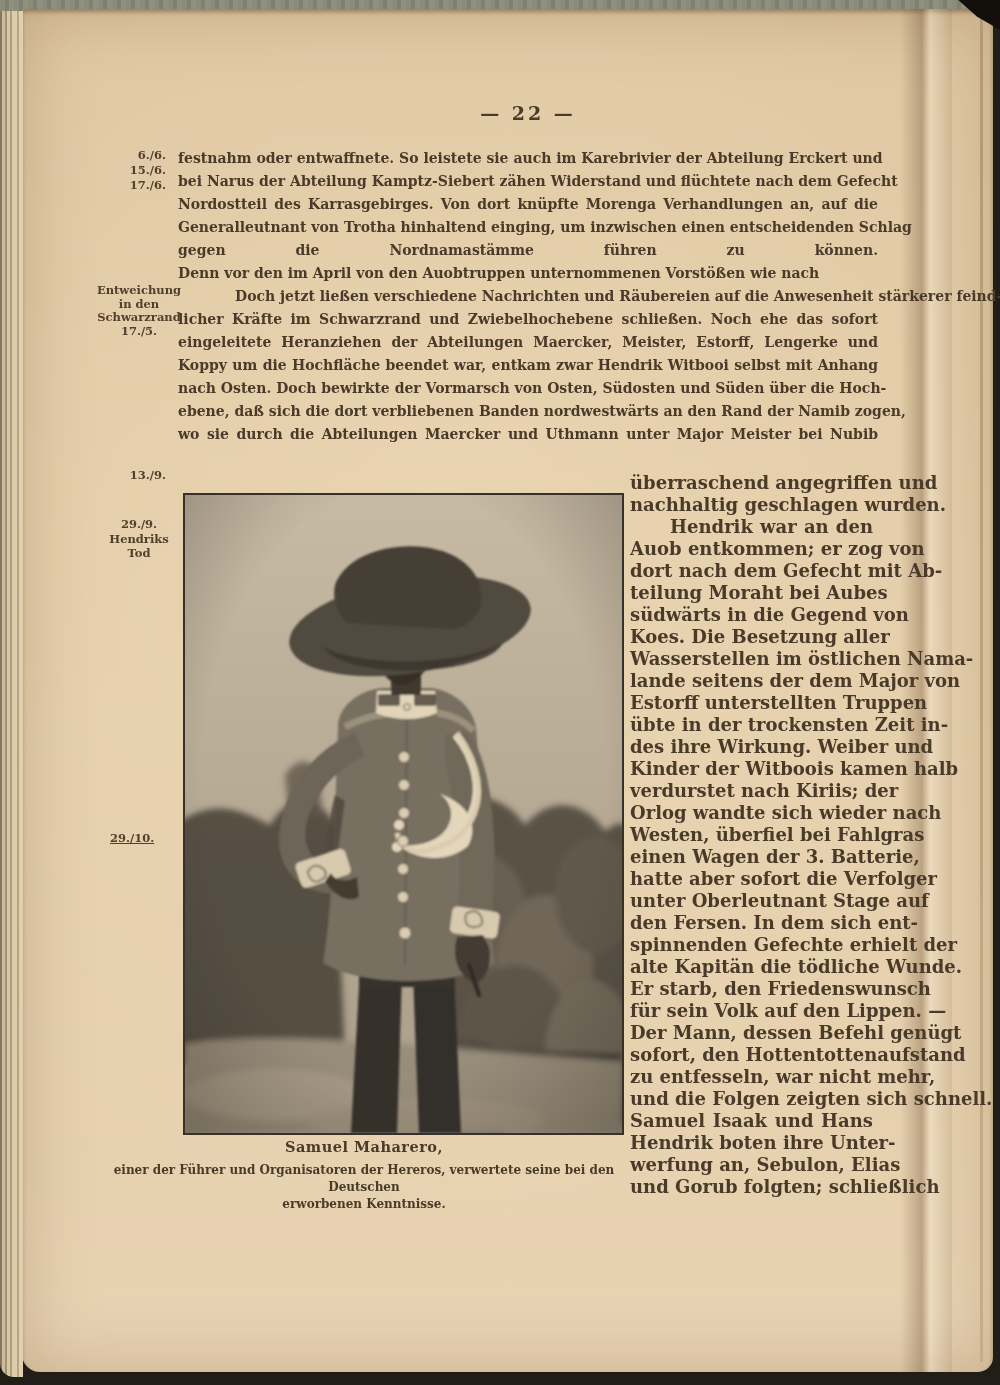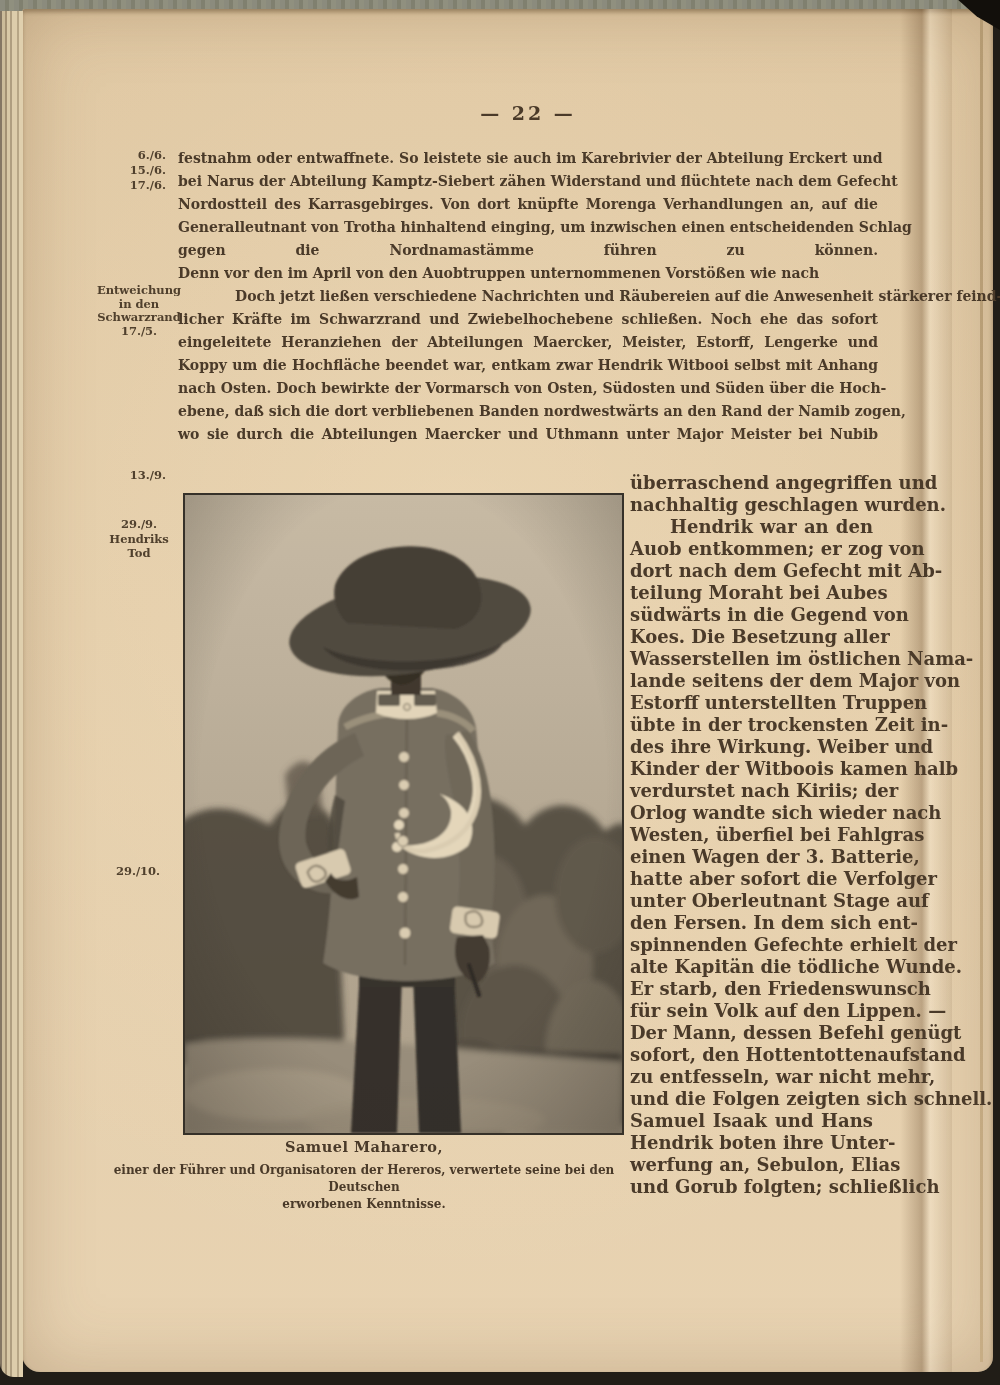--- a/index.html
+++ b/index.html
@@ -45,21 +45,21 @@
   .content{position:absolute;left:0;top:0;width:1000px;height:1385px;color:#4a3a29;}
   .pageno{
     position:absolute;left:178px;top:102px;width:700px;text-align:center;
     font-size:19px;letter-spacing:3px;font-weight:600;
   }
   .mnote{position:absolute;font-size:11.5px;line-height:15px;font-weight:600;color:#50402d;}
   .m-dates{left:118px;top:148px;width:48px;text-align:right;}
   .m-entw{left:92px;top:284px;width:94px;text-align:center;line-height:13.5px;}
   .m-139{left:118px;top:468px;width:48px;text-align:right;}
   .m-tod{left:98px;top:517px;width:82px;text-align:center;line-height:14.5px;}
-  .m-2910{left:110px;top:864px;width:56px;text-align:center;}
+  .m-2910{left:110px;top:831px;width:56px;text-align:left;text-decoration:underline;}
 
   .block1{position:absolute;left:178px;top:147px;width:700px;}
   .block1 .tline{
     height:23px;font-size:14px;line-height:23px;font-weight:600;
     text-align:justify;text-align-last:justify;white-space:nowrap;overflow:visible;
     display:flex;justify-content:space-between;
   }
   .block1 .tline{display:block;}
   .block1 .tline:nth-child(6){text-align-last:left;}
   .block1 .tline:nth-child(7){text-indent:57px;}

